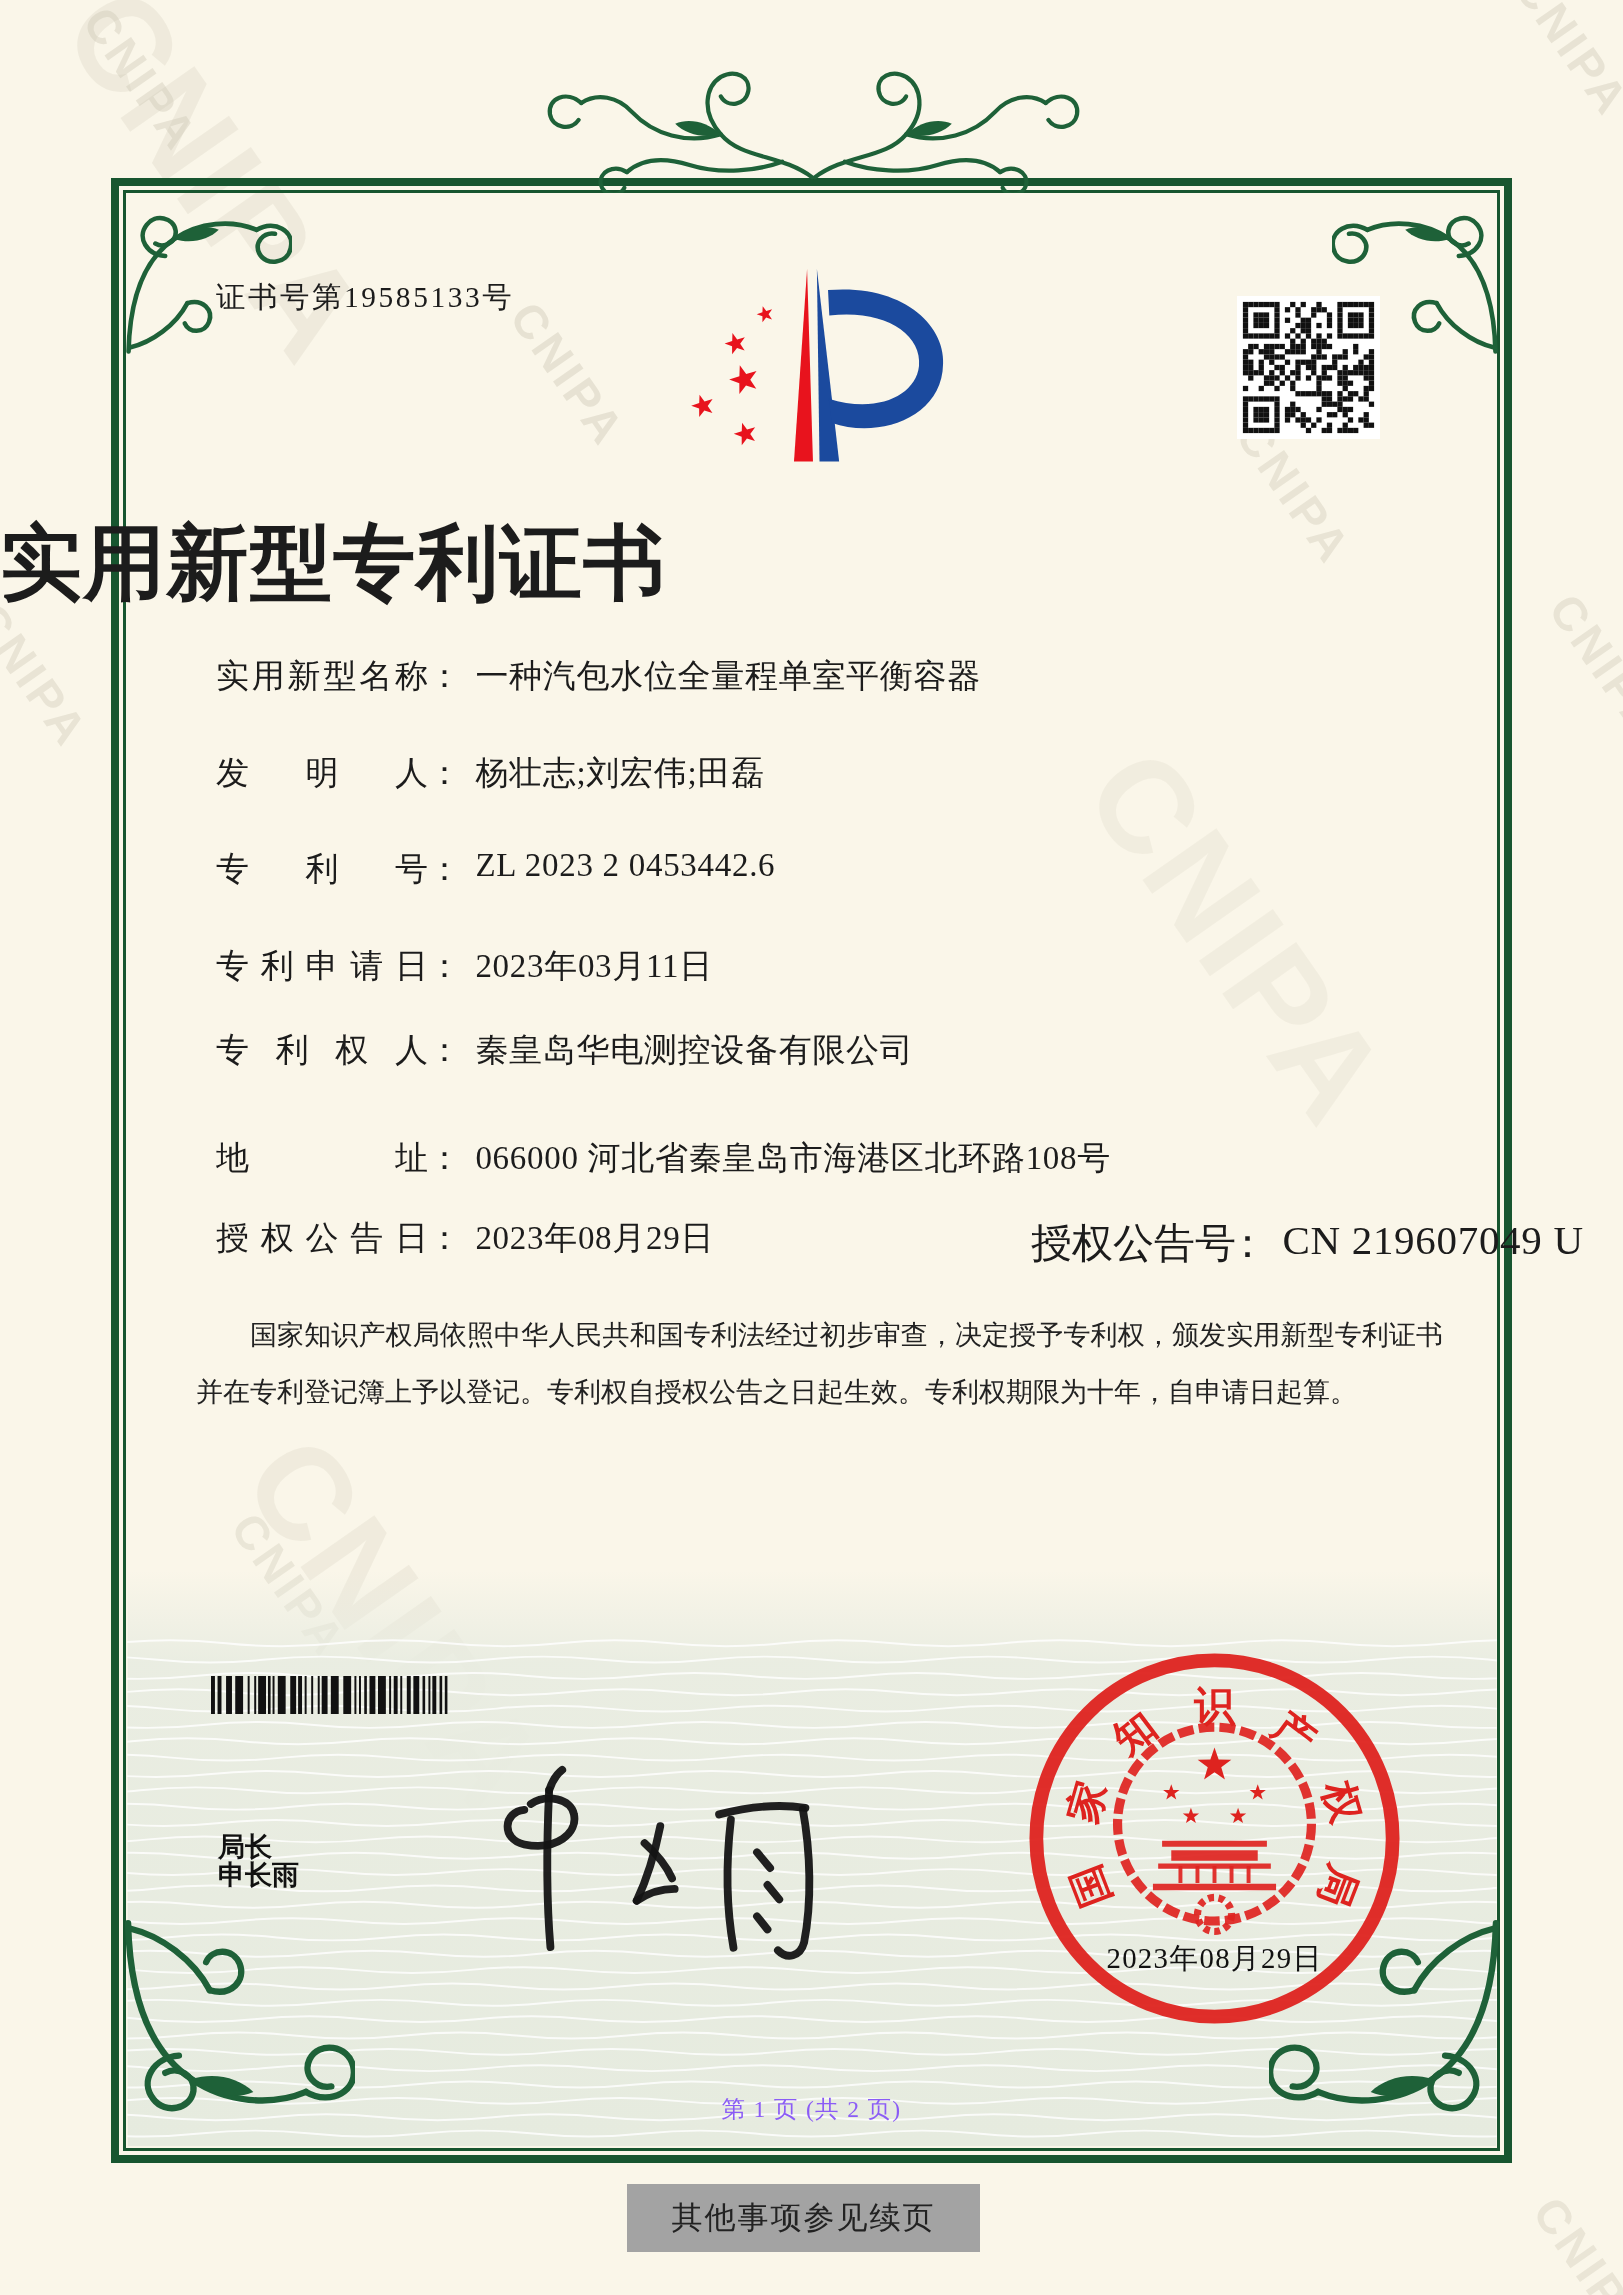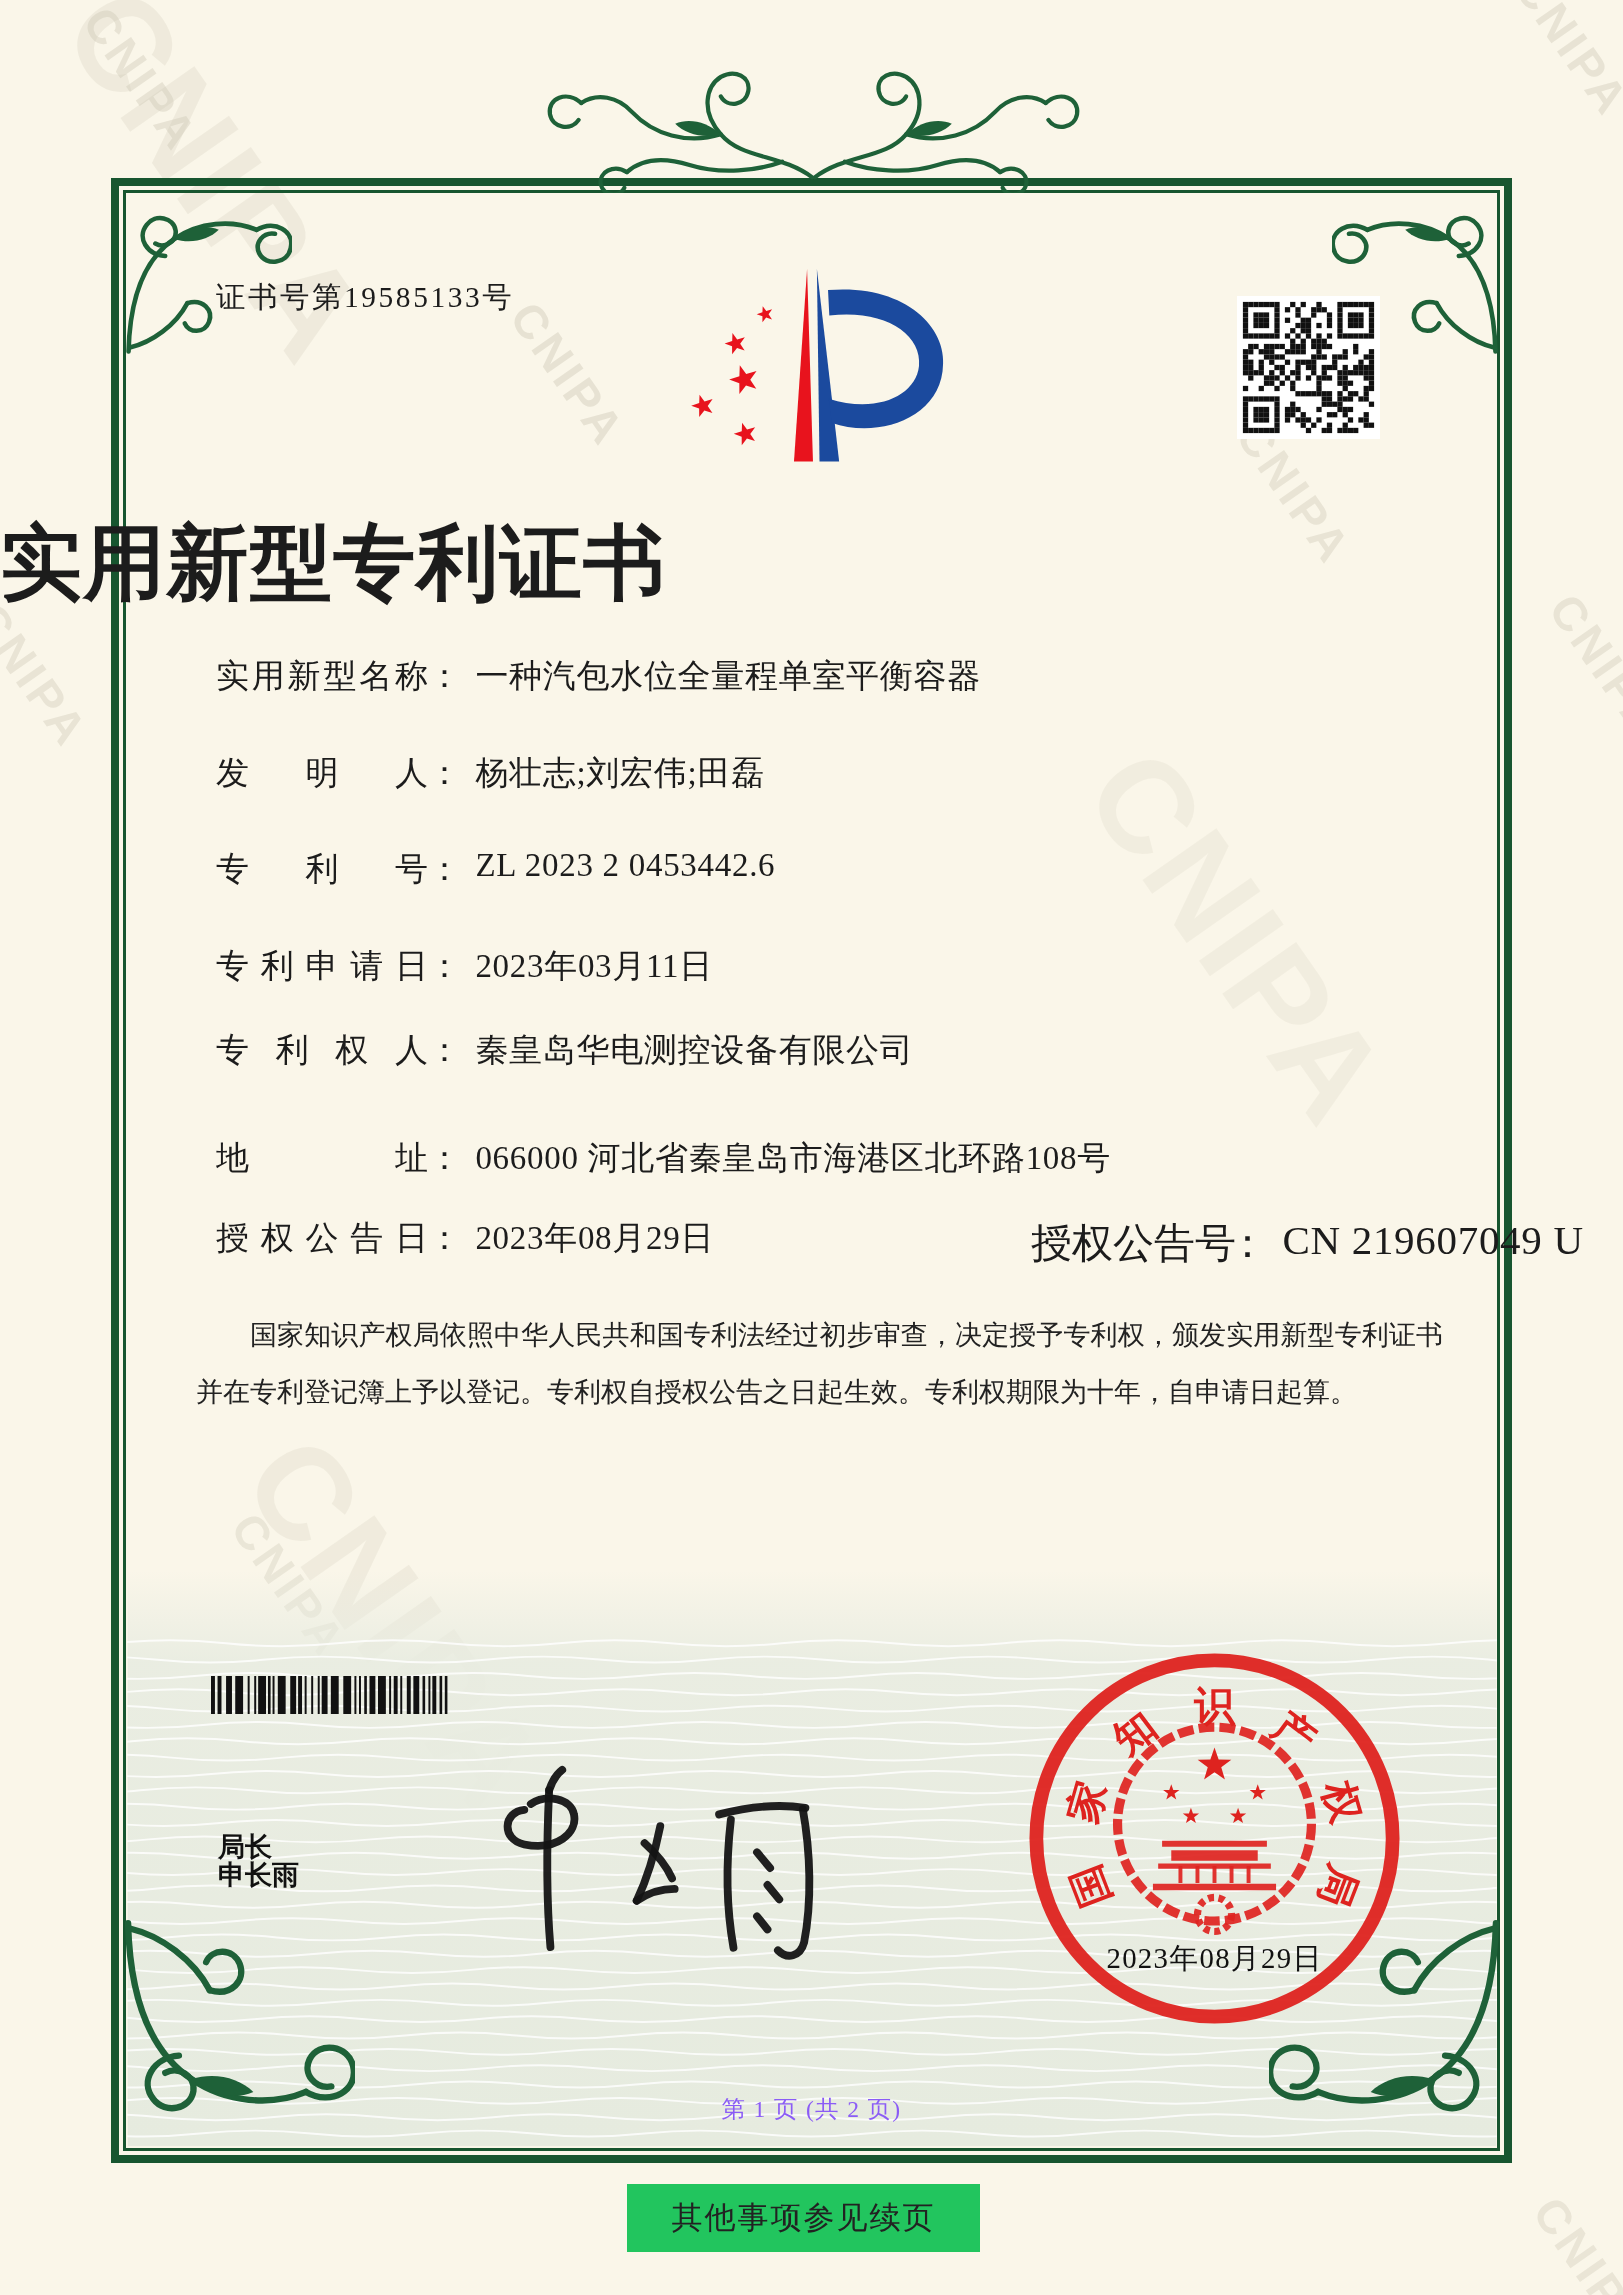--- a/index.html
+++ b/index.html
@@ -53,21 +53,21 @@
     position:absolute;left:218px;font-size:27px;font-weight:bold;
     font-family:"Liberation Sans","DejaVu Sans",sans-serif;color:#111;
   }
   
   .page-footer{
     position:absolute;left:0;top:2093px;width:1623px;text-align:center;
     font-size:23.6px;color:#8b5cf6;letter-spacing:1.3px;
   }
   .cont-note{
     position:absolute;left:627px;top:2184px;width:353px;height:68px;
-    background:#22c55e;text-align:center;line-height:68px;font-size:31px;
+    background:#a3a3a3;text-align:center;line-height:68px;font-size:31px;
     color:#222;letter-spacing:2px;
   }
   svg{display:block;}
 </style>
 </head>
 <body>
 
 <div id="watermarks">
     <div class="wm" style="left: 141px; top: 79px; font-size: 47px; opacity: 0.4;">CNIPA</div>
     <div class="wm" style="left: 1572px; top: 44px; font-size: 47px; opacity: 0.4;">CNIPA</div>

